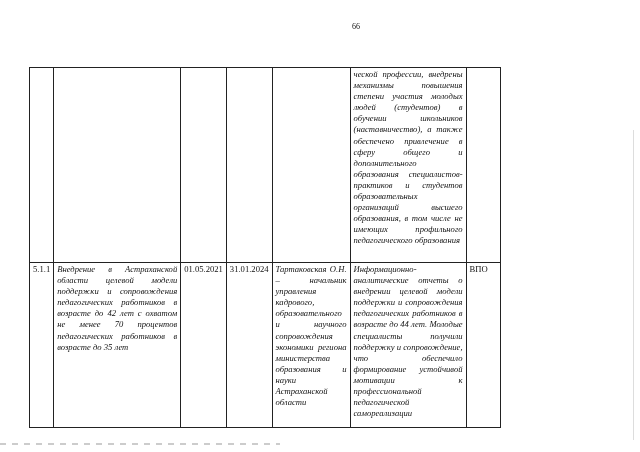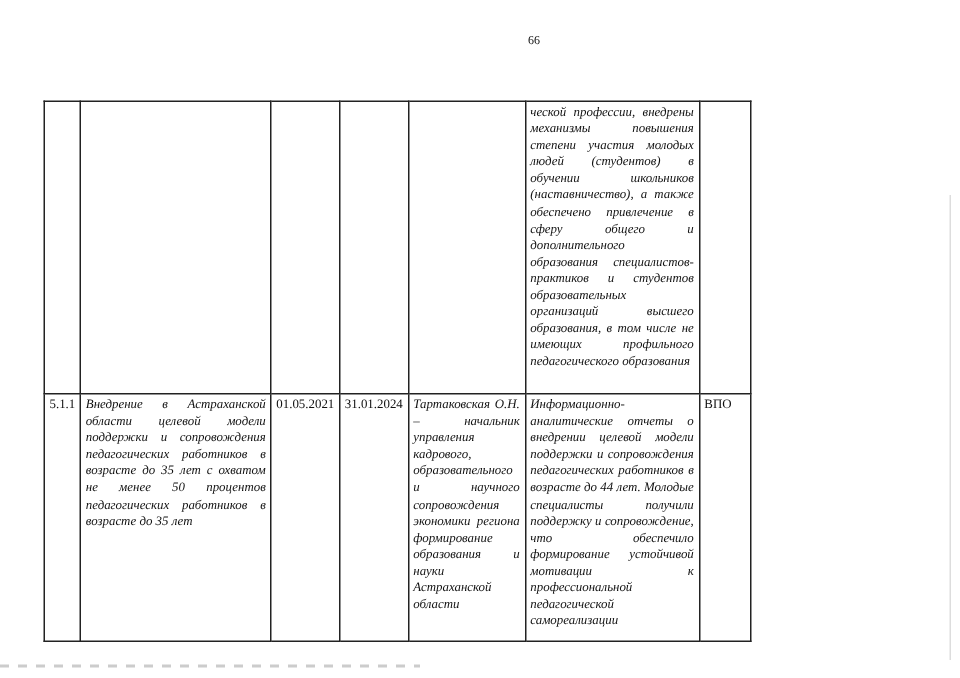--- a/index.html
+++ b/index.html
@@ -33,24 +33,24 @@
     <td></td>
     <td class="just"></td>
     <td></td>
     <td></td>
     <td class="just"></td>
     <td class="just">ческой профессии, внедрены механизмы повышения степени участия молодых людей (студентов) в обучении школьников (наставничество), а также обеспечено привлечение в сферу общего и дополнительного образования специалистов-практиков и студентов образовательных организаций высшего образования, в том числе не имеющих профильного педагогического образования</td>
     <td></td>
   </tr>
   <tr style="height:165px">
     <td>5.1.1</td>
-    <td class="just">Внедрение в Астраханской области целевой модели поддержки и сопровождения педагогических работников в возрасте до 35 лет с охватом не менее 50 процентов педагогических работников в возрасте до 35 лет</td>
+    <td class="just">Внедрение в Астраханской области целевой модели поддержки и сопровождения педагогических работников в возрасте до 42 лет с охватом не менее 70 процентов педагогических работников в возрасте до 35 лет</td>
     <td>01.05.2021</td>
     <td>31.01.2024</td>
-    <td class="just">Тартаковская О.Н. – начальник управления кадрового, образовательного и научного сопровождения экономики региона формирование образования и науки Астраханской области</td>
+    <td class="just">Тартаковская О.Н. – начальник управления кадрового, образовательного и научного сопровождения экономики региона министерства образования и науки Астраханской области</td>
     <td class="just">Информационно-аналитические отчеты о внедрении целевой модели поддержки и сопровождения педагогических работников в возрасте до 44 лет. Молодые специалисты получили поддержку и сопровождение, что обеспечило формирование устойчивой мотивации к профессиональной педагогической самореализации</td>
     <td>ВПО</td>
   </tr>
 </tbody>
   </table>
 
 <div class="right-rule"></div>
 <div class="bottom-noise"></div>
 
 </body></html>

